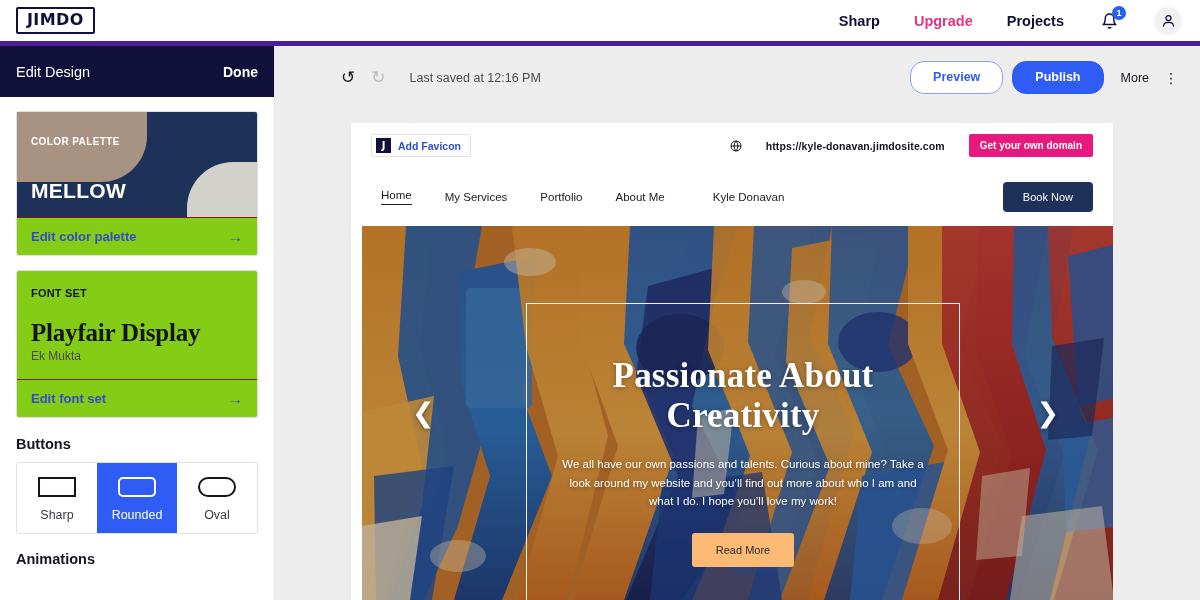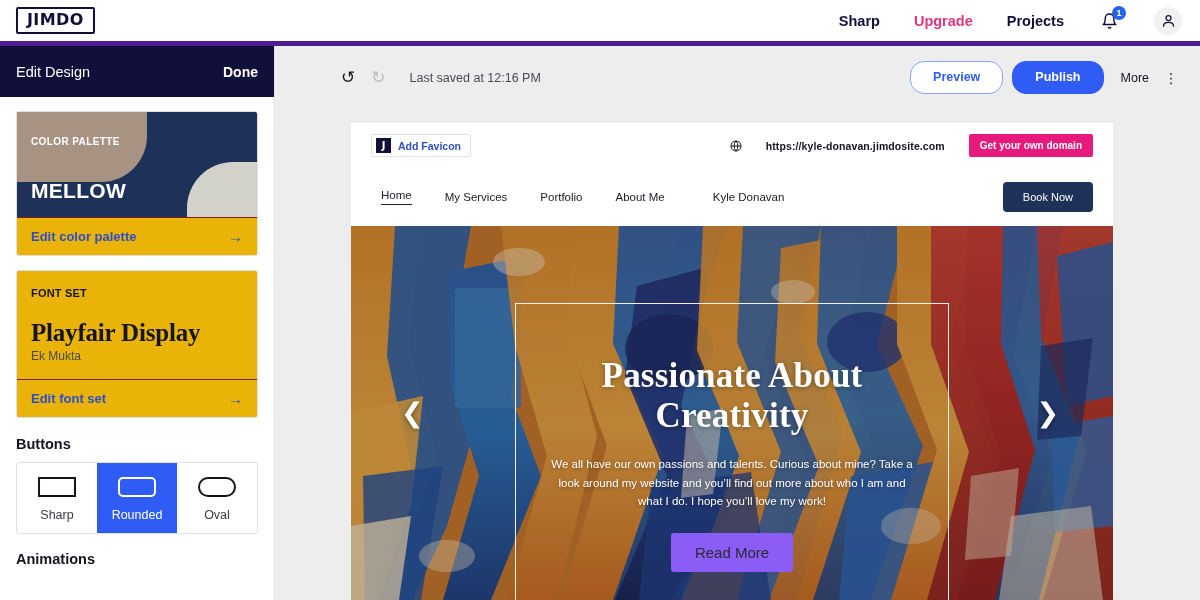--- a/index.html
+++ b/index.html
@@ -45,21 +45,21 @@
   .sidebar-head {
     height: 51px; background: #10103a; color: #fff;
     display: flex; align-items: center; padding: 0 16px;
   }
   .sidebar-head .title { font-size: 14.5px; font-weight: 500; }
   .sidebar-head .done { margin-left: auto; font-size: 14px; font-weight: bold; }
 
   .side-body { padding: 14px 16px 0 16px; }
 
   .card {
-    border: 1px solid #e0e0e0; border-radius: 3px; background: #eab308; overflow: hidden;
+    border: 1px solid #e0e0e0; border-radius: 3px; background: #84cc16; overflow: hidden;
   }
   .palette-art {
     position: relative; height: 105px; background: #1d3159; overflow: hidden;
   }
   .palette-art .tan {
     position: absolute; left: -20px; top: -30px; width: 150px; height: 100px;
     background: #a89383; border-bottom-right-radius: 46px;
   }
   .palette-art .gray {
     position: absolute; right: -30px; bottom: -30px; width: 100px; height: 85px;
@@ -165,20 +165,21 @@
   .site-nav .brand { margin-left: 48px; font-size: 11.5px; color: #222228; }
   .book-btn {
     margin-left: auto; background: #1d3159; color: #fff; font-size: 11px;
     font-weight: 500; padding: 9px 20px; border-radius: 4px; white-space: nowrap;
   }
 
   
   .hero {
     position: relative; height: 374px; overflow: hidden;
     background: #a8491f;
+    margin-left: 11px;
   }
   .hero-art { position: absolute; inset: 0; }
   .hero-overlay {
     position: absolute; inset: 0; background: rgba(30,22,40,0.20);
   }
   .hero-frame {
     position: absolute; left: 164px; top: 77px; width: 434px; height: 320px;
     border: 1.5px solid rgba(255,255,255,0.92);
   }
   .hero-inner {
@@ -187,22 +188,22 @@
   .hero-h1 {
     font-family: "Liberation Serif", serif; color: #ffffff; font-weight: bold;
     font-size: 35px; line-height: 1.13; letter-spacing: 0.2px;
     text-shadow: 0 1px 5px rgba(0,0,0,0.35);
   }
   .hero-p {
     margin-top: 20px; color: #ffffff; font-size: 11.5px; line-height: 1.62;
     text-shadow: 0 1px 4px rgba(0,0,0,0.4);
   }
   .read-more {
-    display: inline-block; margin-top: 22px; background: #8b5cf6; color: #2a2a30;
-    font-size: 15px; padding: 11px 24px; border-radius: 3px;
+    display: inline-block; margin-top: 22px; background: #fdba74; color: #2a2a30;
+    font-size: 11px; padding: 11px 24px; border-radius: 3px;
   }
   .chev {
     position: absolute; top: 50%; transform: translateY(-50%);
     color: #ffffff; font-size: 27px; line-height: 1; font-weight: 300;
     text-shadow: 0 1px 5px rgba(0,0,0,0.45);
   }
   .chev.left { left: 50px; }
   .chev.right { right: 54px; }
 </style>
 </head>

